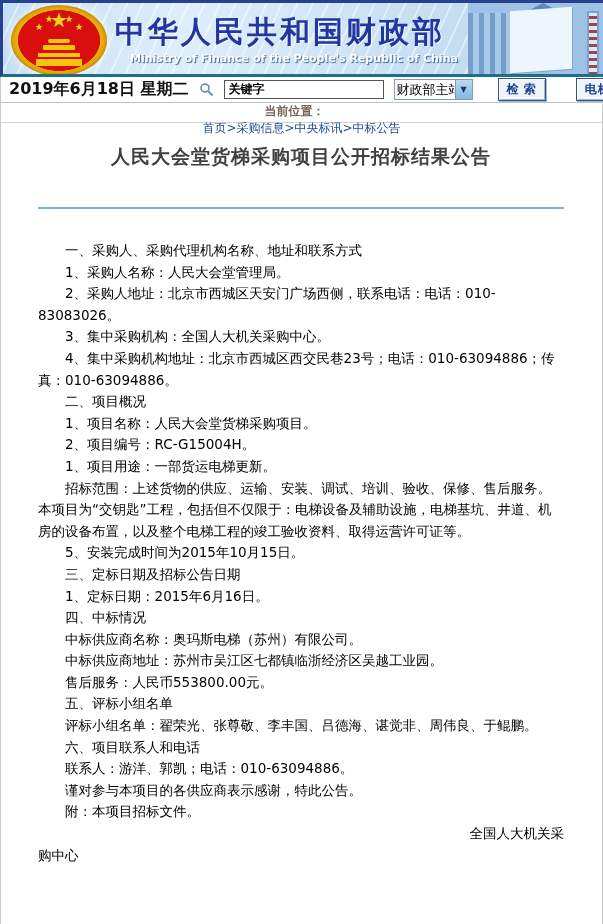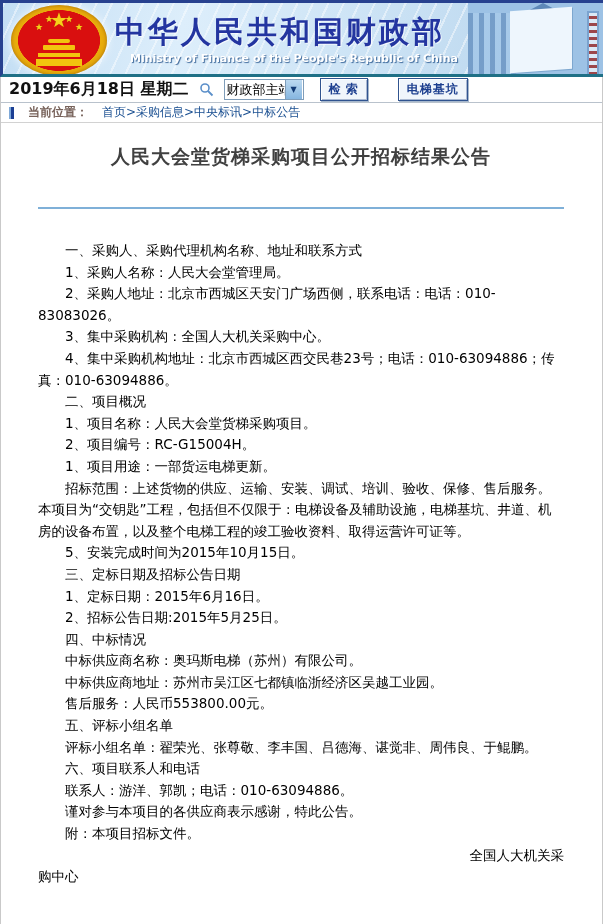--- a/index.html
+++ b/index.html
@@ -48,25 +48,25 @@
   .toolbar { display:flex; align-items:center; height:26px; padding:0 8px; background:#fff; border-bottom:1px solid #b9c2cc; }
   .tb-date { font-size:16px; font-weight:bold; color:#111; white-space:nowrap; }
   .magnifier { margin-left:10px; flex:0 0 auto; }
   .search-input { margin-left:10px; width:160px; height:19px; border:1px solid #555; font-size:12px; font-weight:bold; padding:0 4px; color:#000; background:#fff; }
   .site-select { margin-left:10px; display:flex; align-items:center; width:80px; height:21px; border:1px solid #7f9db9; background:#fff; }
   .site-select .sel-text { width:60px; overflow:hidden; white-space:nowrap; font-size:13px; color:#000; padding-left:2px; }
   .sel-arrow { width:17px; height:19px; background:linear-gradient(#bcd9f0,#86b6e0); border-left:1px solid #7f9db9;
     display:flex; align-items:center; justify-content:center; font-size:8px; color:#123a75; }
   .tb-btn { font-size:12px; font-weight:bold; color:#1d3f8f; background:#f0f5fb; border:1px solid #30538f; cursor:pointer;
     box-shadow:inset 1px 1px 0 #fff, inset -1px -1px 0 #a9b8d2, 1px 1px 0 #a7b8cd; padding:2px 8px; white-space:nowrap; letter-spacing:1px; }
-  .btn-search { margin-left:16px; }
+  .btn-search { margin-left:25px; }
   .btn-adv { margin-left:30px; }
 
   
-  .breadcrumb { display:flex; align-items:center; height:20px; padding:0 8px; background:#fff; border-bottom:1px solid #d2d2d2; }
+  .breadcrumb { display:flex; align-items:center; height:20px; padding:0 8px; background:#fff; border-bottom:1px solid #d2d2d2;flex-direction:column; }
   .bc-marker { width:5px; height:12px; background:#1c3f94; border-left:2px solid #7fa9d8; margin-right:14px; }
   .bc-label { font-size:12px; font-weight:bold; color:#77625a; margin-right:14px; white-space:nowrap; }
   .bc-path { font-size:12px; color:#1a4f91; white-space:nowrap; cursor:pointer; }
 
   
   .article { padding:0 38px 0 37px; }
   .article-title { margin-top:21px; text-align:center; font-size:19px; font-weight:bold; color:#404040; letter-spacing:1px; }
   .title-divider { border:none; border-top:2px solid #7fb0d8; margin-top:37px; }
   .article-body { margin-top:31px; font-size:13.5px; line-height:21.6px; color:#000; }
   .para { text-indent:2em; }
@@ -103,20 +103,21 @@
   </div>
 
   <div class="page-body">
 
     <div class="toolbar">
       <span class="tb-date">2019年6月18日 星期二</span>
       <svg class="magnifier" width="15" height="15" viewBox="0 0 15 15">
         <circle cx="6" cy="6" r="4" fill="none" stroke="#5b8fc9" stroke-width="1.6"></circle>
         <line x1="9" y1="9" x2="13.5" y2="13.5" stroke="#5b8fc9" stroke-width="1.8"></line>
       </svg>
+      <input class="search-input" type="text" value="关键字" style="">
       <div class="site-select">
         <span class="sel-text">财政部主站</span>
         <span class="sel-arrow">▼</span>
       </div>
       <button class="tb-btn btn-search">检 索</button>
       <button class="tb-btn btn-adv">电梯基坑</button>
 
     </div>
 
     <div class="breadcrumb">
@@ -136,21 +137,20 @@
         <div class="para">3、集中采购机构：全国人大机关采购中心。</div>
         <div class="para">4、集中采购机构地址：北京市西城区西交民巷23号；电话：010-63094886；传真：010-63094886。</div>
         <div class="para">二、项目概况</div>
         <div class="para">1、项目名称：人民大会堂货梯采购项目。</div>
         <div class="para">2、项目编号：RC-G15004H。</div>
         <div class="para">1、项目用途：一部货运电梯更新。</div>
         <div class="para">招标范围：上述货物的供应、运输、安装、调试、培训、验收、保修、售后服务。本项目为“交钥匙”工程，包括但不仅限于：电梯设备及辅助设施，电梯基坑、井道、机房的设备布置，以及整个电梯工程的竣工验收资料、取得运营许可证等。</div>
         <div class="para">5、安装完成时间为2015年10月15日。</div>
         <div class="para">三、定标日期及招标公告日期</div>
         <div class="para">1、定标日期：2015年6月16日。</div>
-        <div class="para">2、招标公告日期:2015年5月25日。</div>
         <div class="para">四、中标情况</div>
         <div class="para">中标供应商名称：奥玛斯电梯（苏州）有限公司。</div>
         <div class="para">中标供应商地址：苏州市吴江区七都镇临浙经济区吴越工业园。</div>
         <div class="para">售后服务：人民币553800.00元。</div>
         <div class="para">五、评标小组名单</div>
         <div class="para">评标小组名单：翟荣光、张尊敬、李丰国、吕德海、谌觉非、周伟良、于鲲鹏。</div>
         <div class="para">六、项目联系人和电话</div>
         <div class="para">联系人：游洋、郭凯；电话：010-63094886。</div>
         <div class="para">谨对参与本项目的各供应商表示感谢，特此公告。</div>
         <div class="para">附：本项目招标文件。</div>

